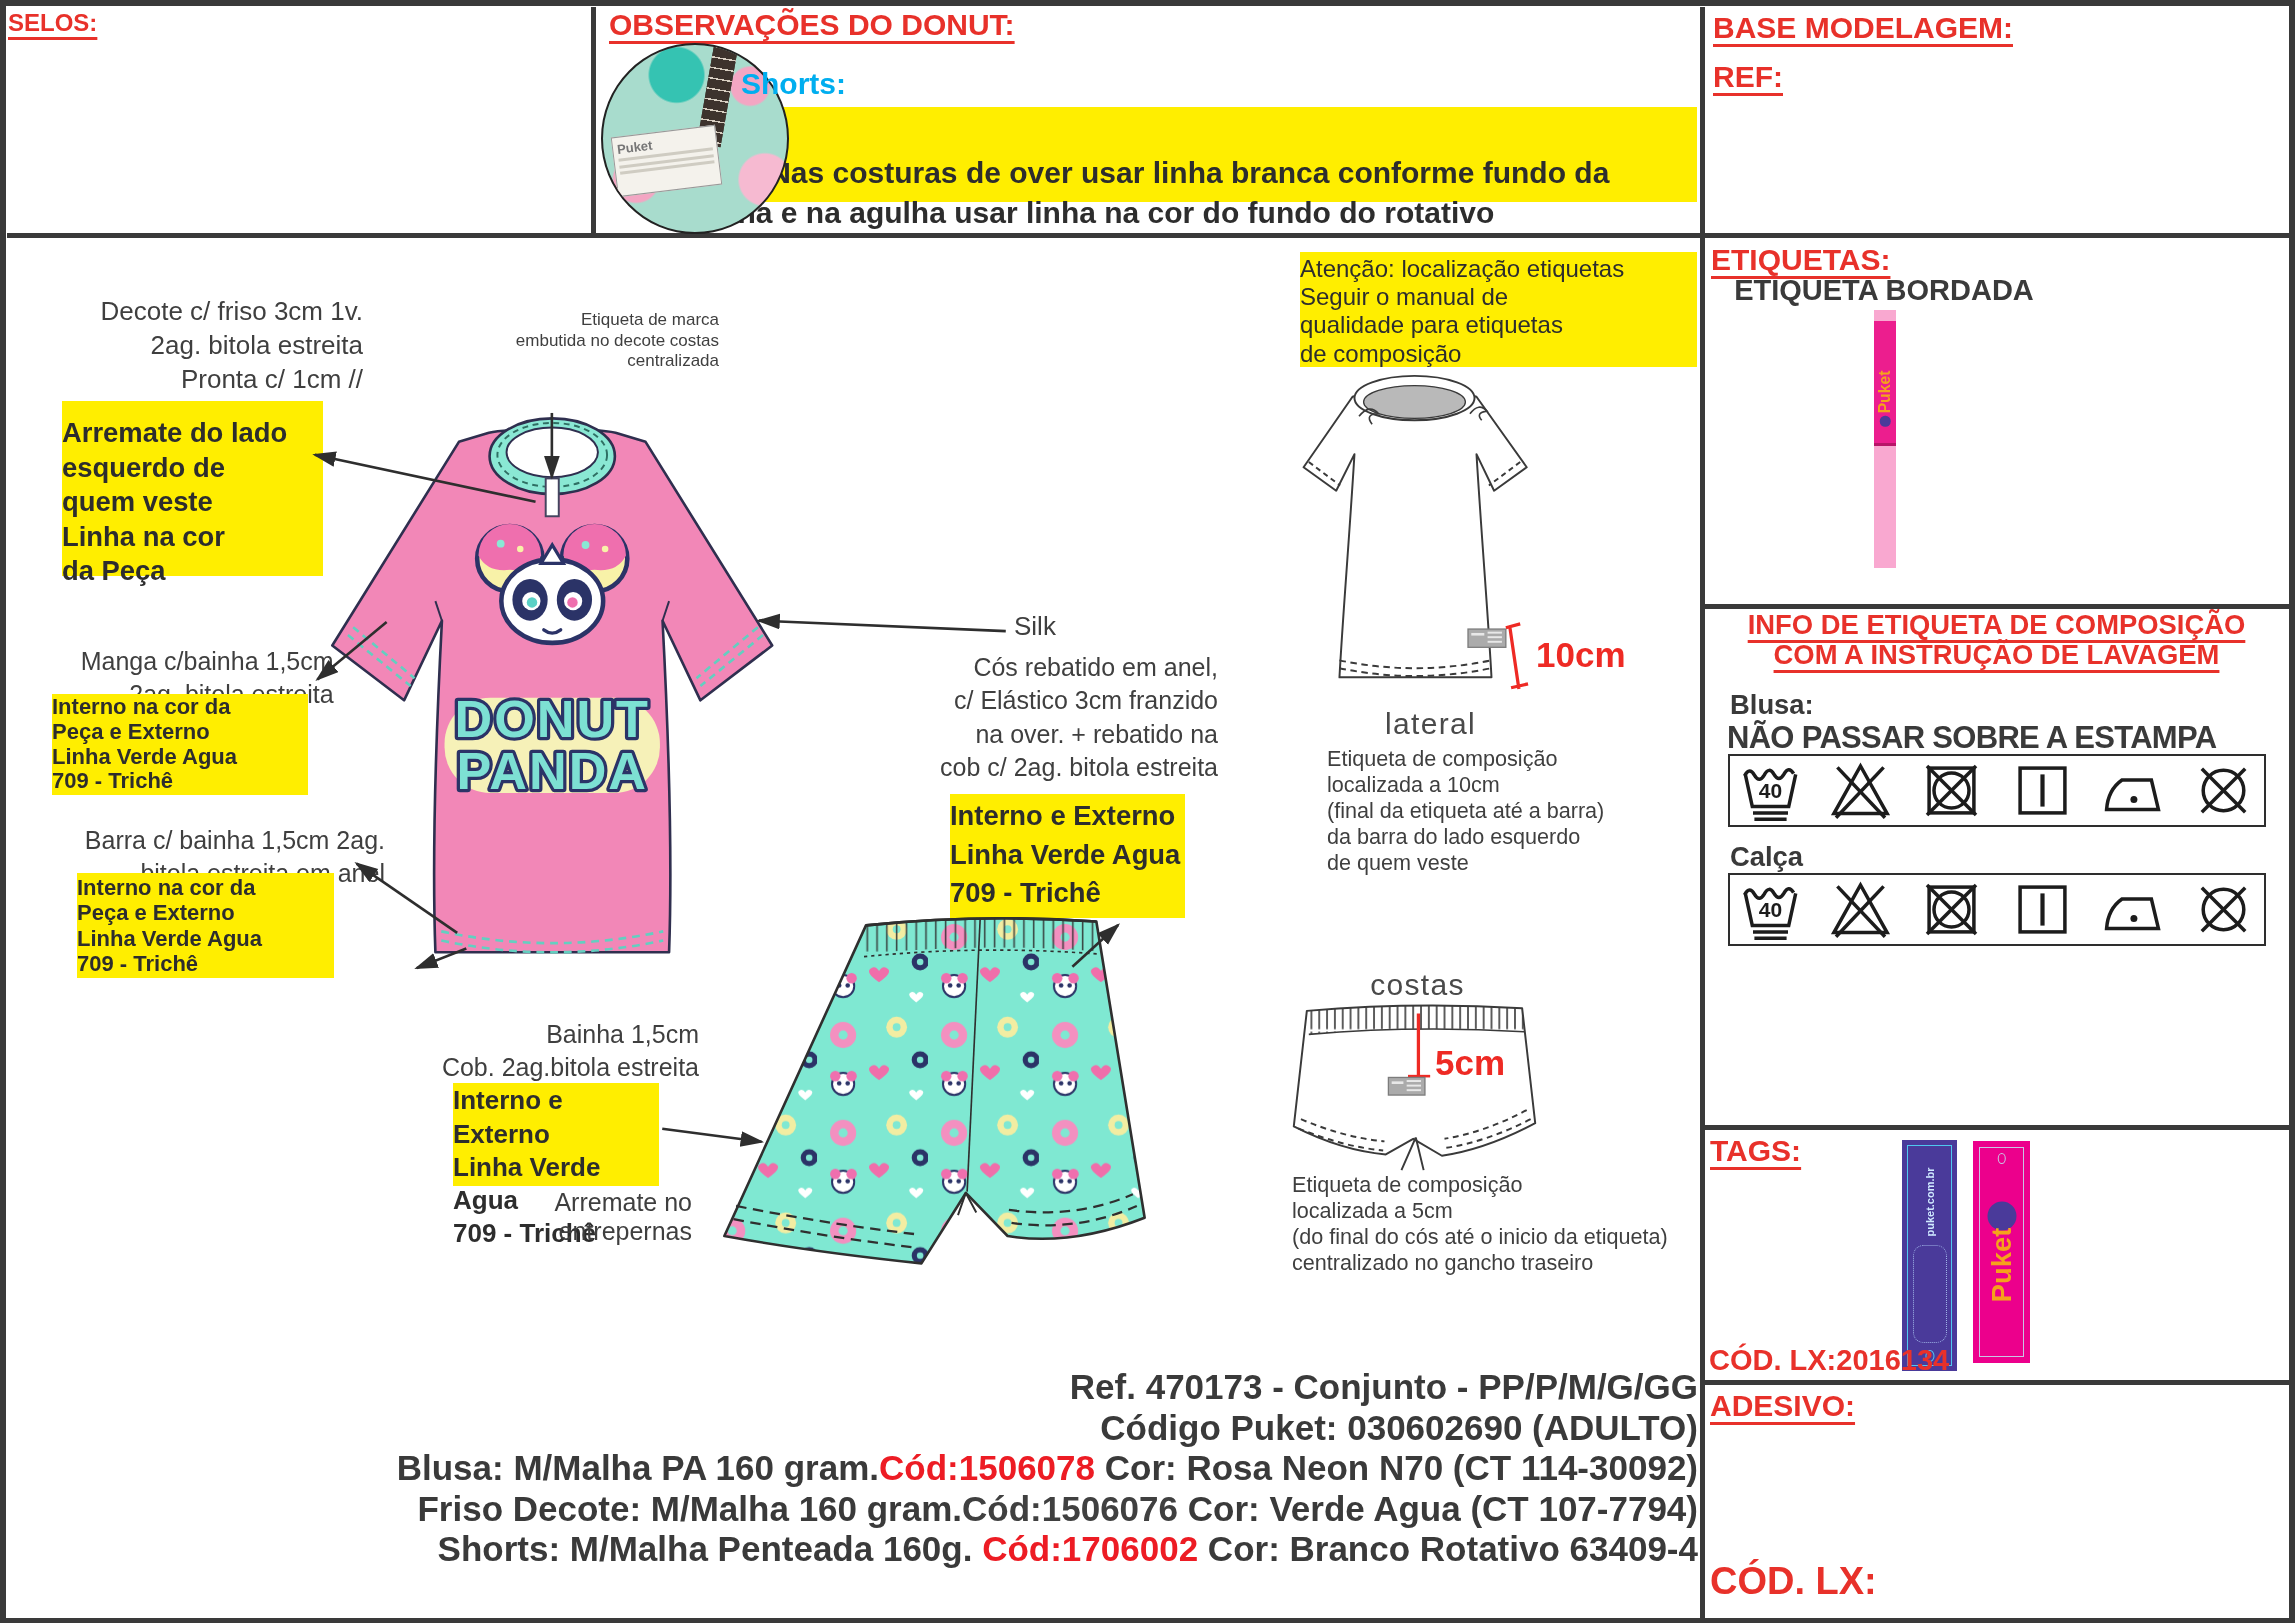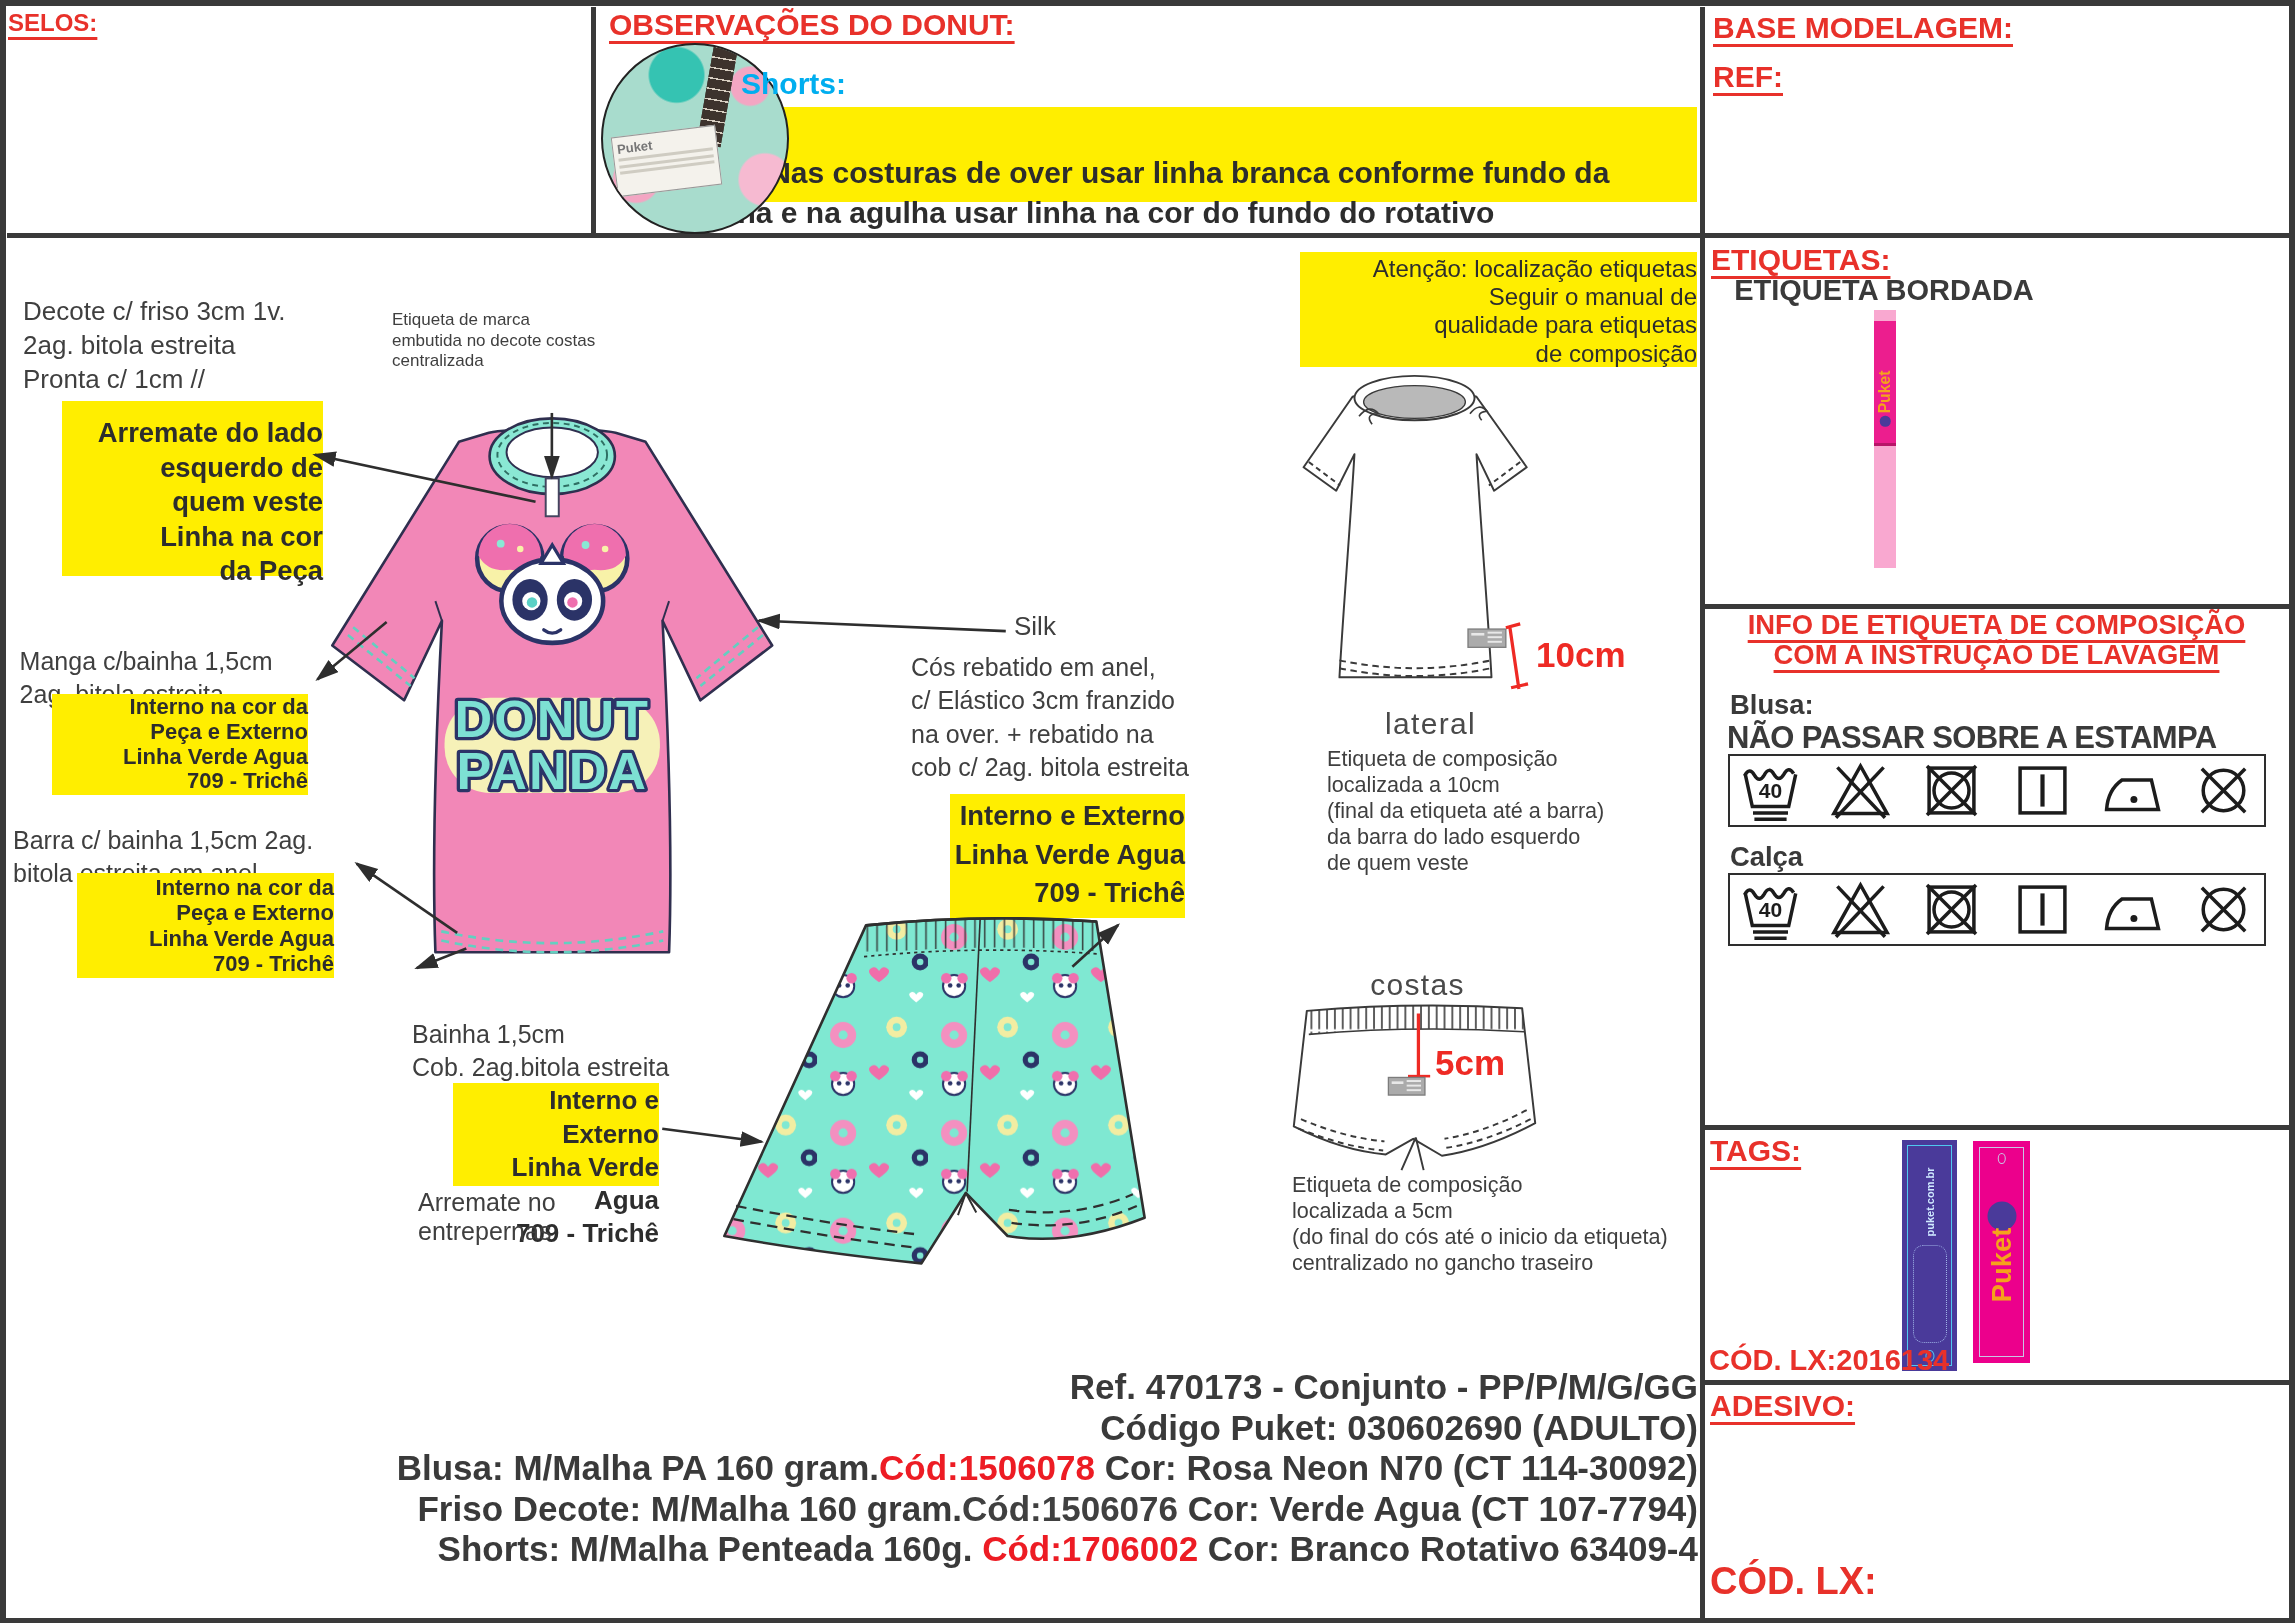--- a/index.html
+++ b/index.html
@@ -1,22 +1,22 @@
 <!DOCTYPE html>
 <html style="font-size:10.5px"><head>
 <meta charset="utf-8">
 <style>
   *{margin:0;padding:0;box-sizing:border-box}
   html,body{width:2295px;height:1624px}
   body{position:relative;background:#fff;font-family:"Liberation Sans",sans-serif;color:#3a3a3a;overflow:hidden}
   .abs{position:absolute}
   .redh{color:#e8312a;font-weight:bold;text-decoration:underline;text-decoration-thickness:3.3px;text-underline-offset:5.9px}
-  .ann{white-space:pre-line;text-align:left;color:#3f3f3f}
+  .ann{white-space:pre-line;text-align:right;color:#3f3f3f}
   .annl{white-space:pre-line;text-align:left;color:#3f3f3f}
-  .ybox{background:#ffee00;font-weight:bold;white-space:pre-line;text-align:right;color:#2d2d2d}
+  .ybox{background:#ffee00;font-weight:bold;white-space:pre-line;text-align:left;color:#2d2d2d}
   .bline{background:#3a3a3a}
   .measure{color:#ee2a24;font-weight:bold}
   .caption{color:#4a4a4a;letter-spacing:1.3px}
   .washbox{border:2.6px solid #2e2e2e;display:flex;justify-content:space-between;align-items:center;padding:2.6px 7.8px;background:#fff}
   svg text{font-family:"Liberation Sans",sans-serif}
 </style>
 </head>
 <body>
 
 <div class="abs" style="left:0;top:0;width:2295px;height:1624px;border:6.5px solid #3a3a3a"></div>

